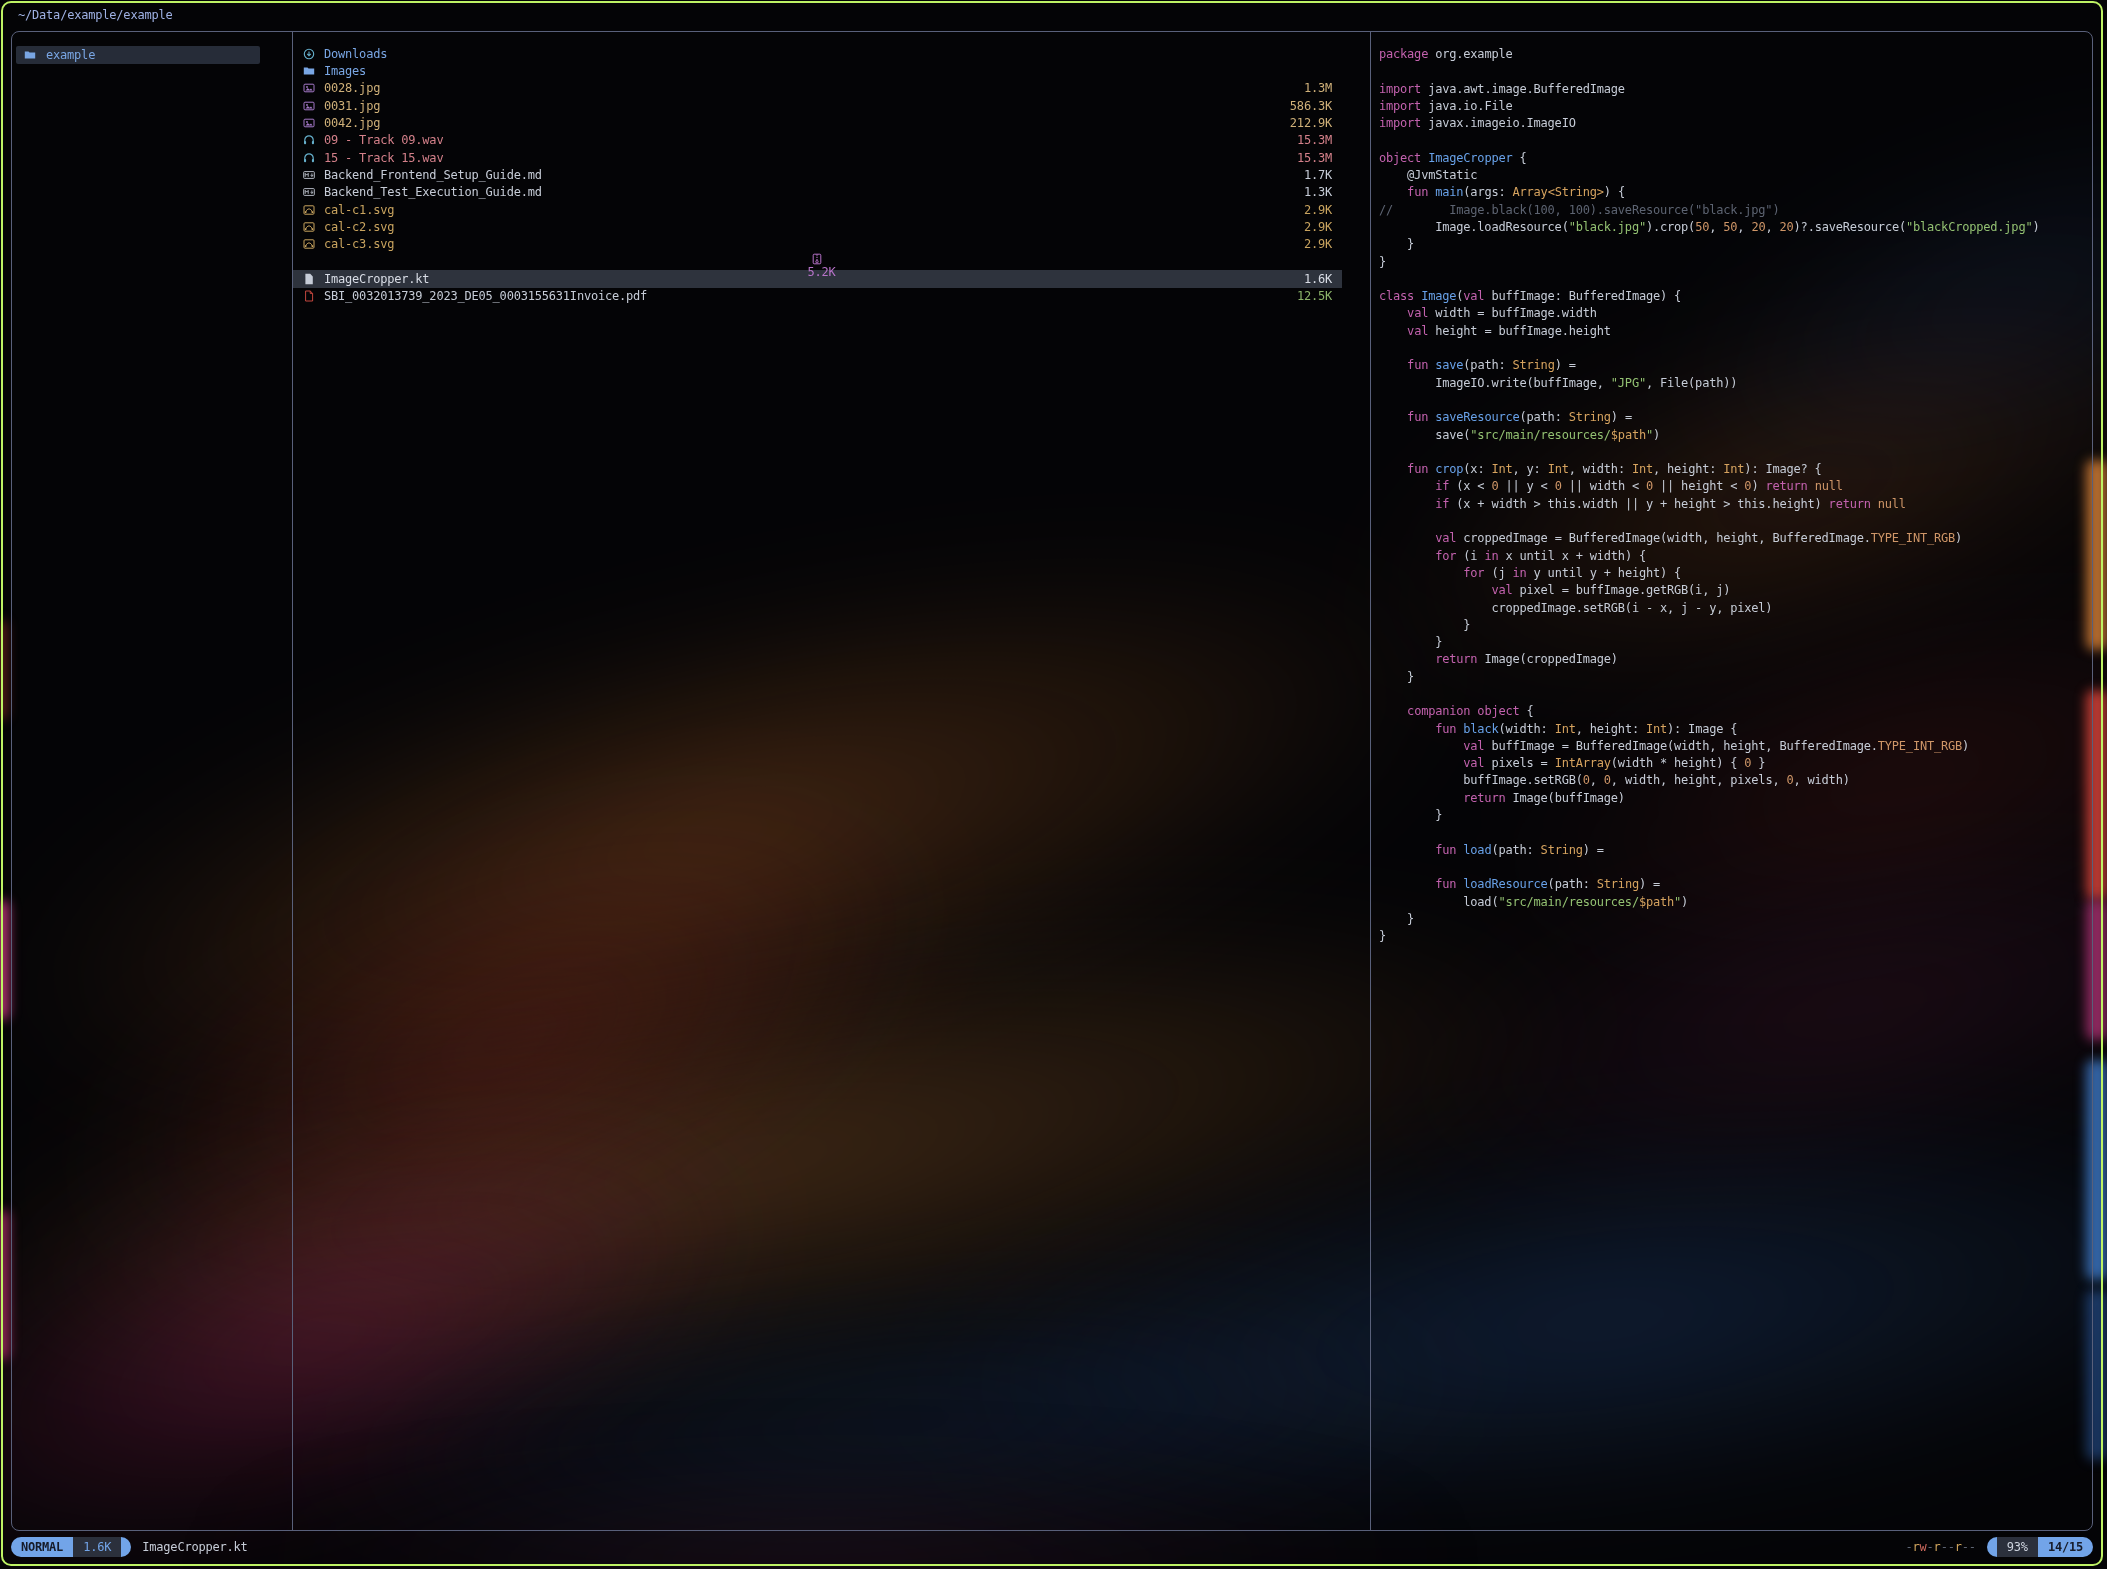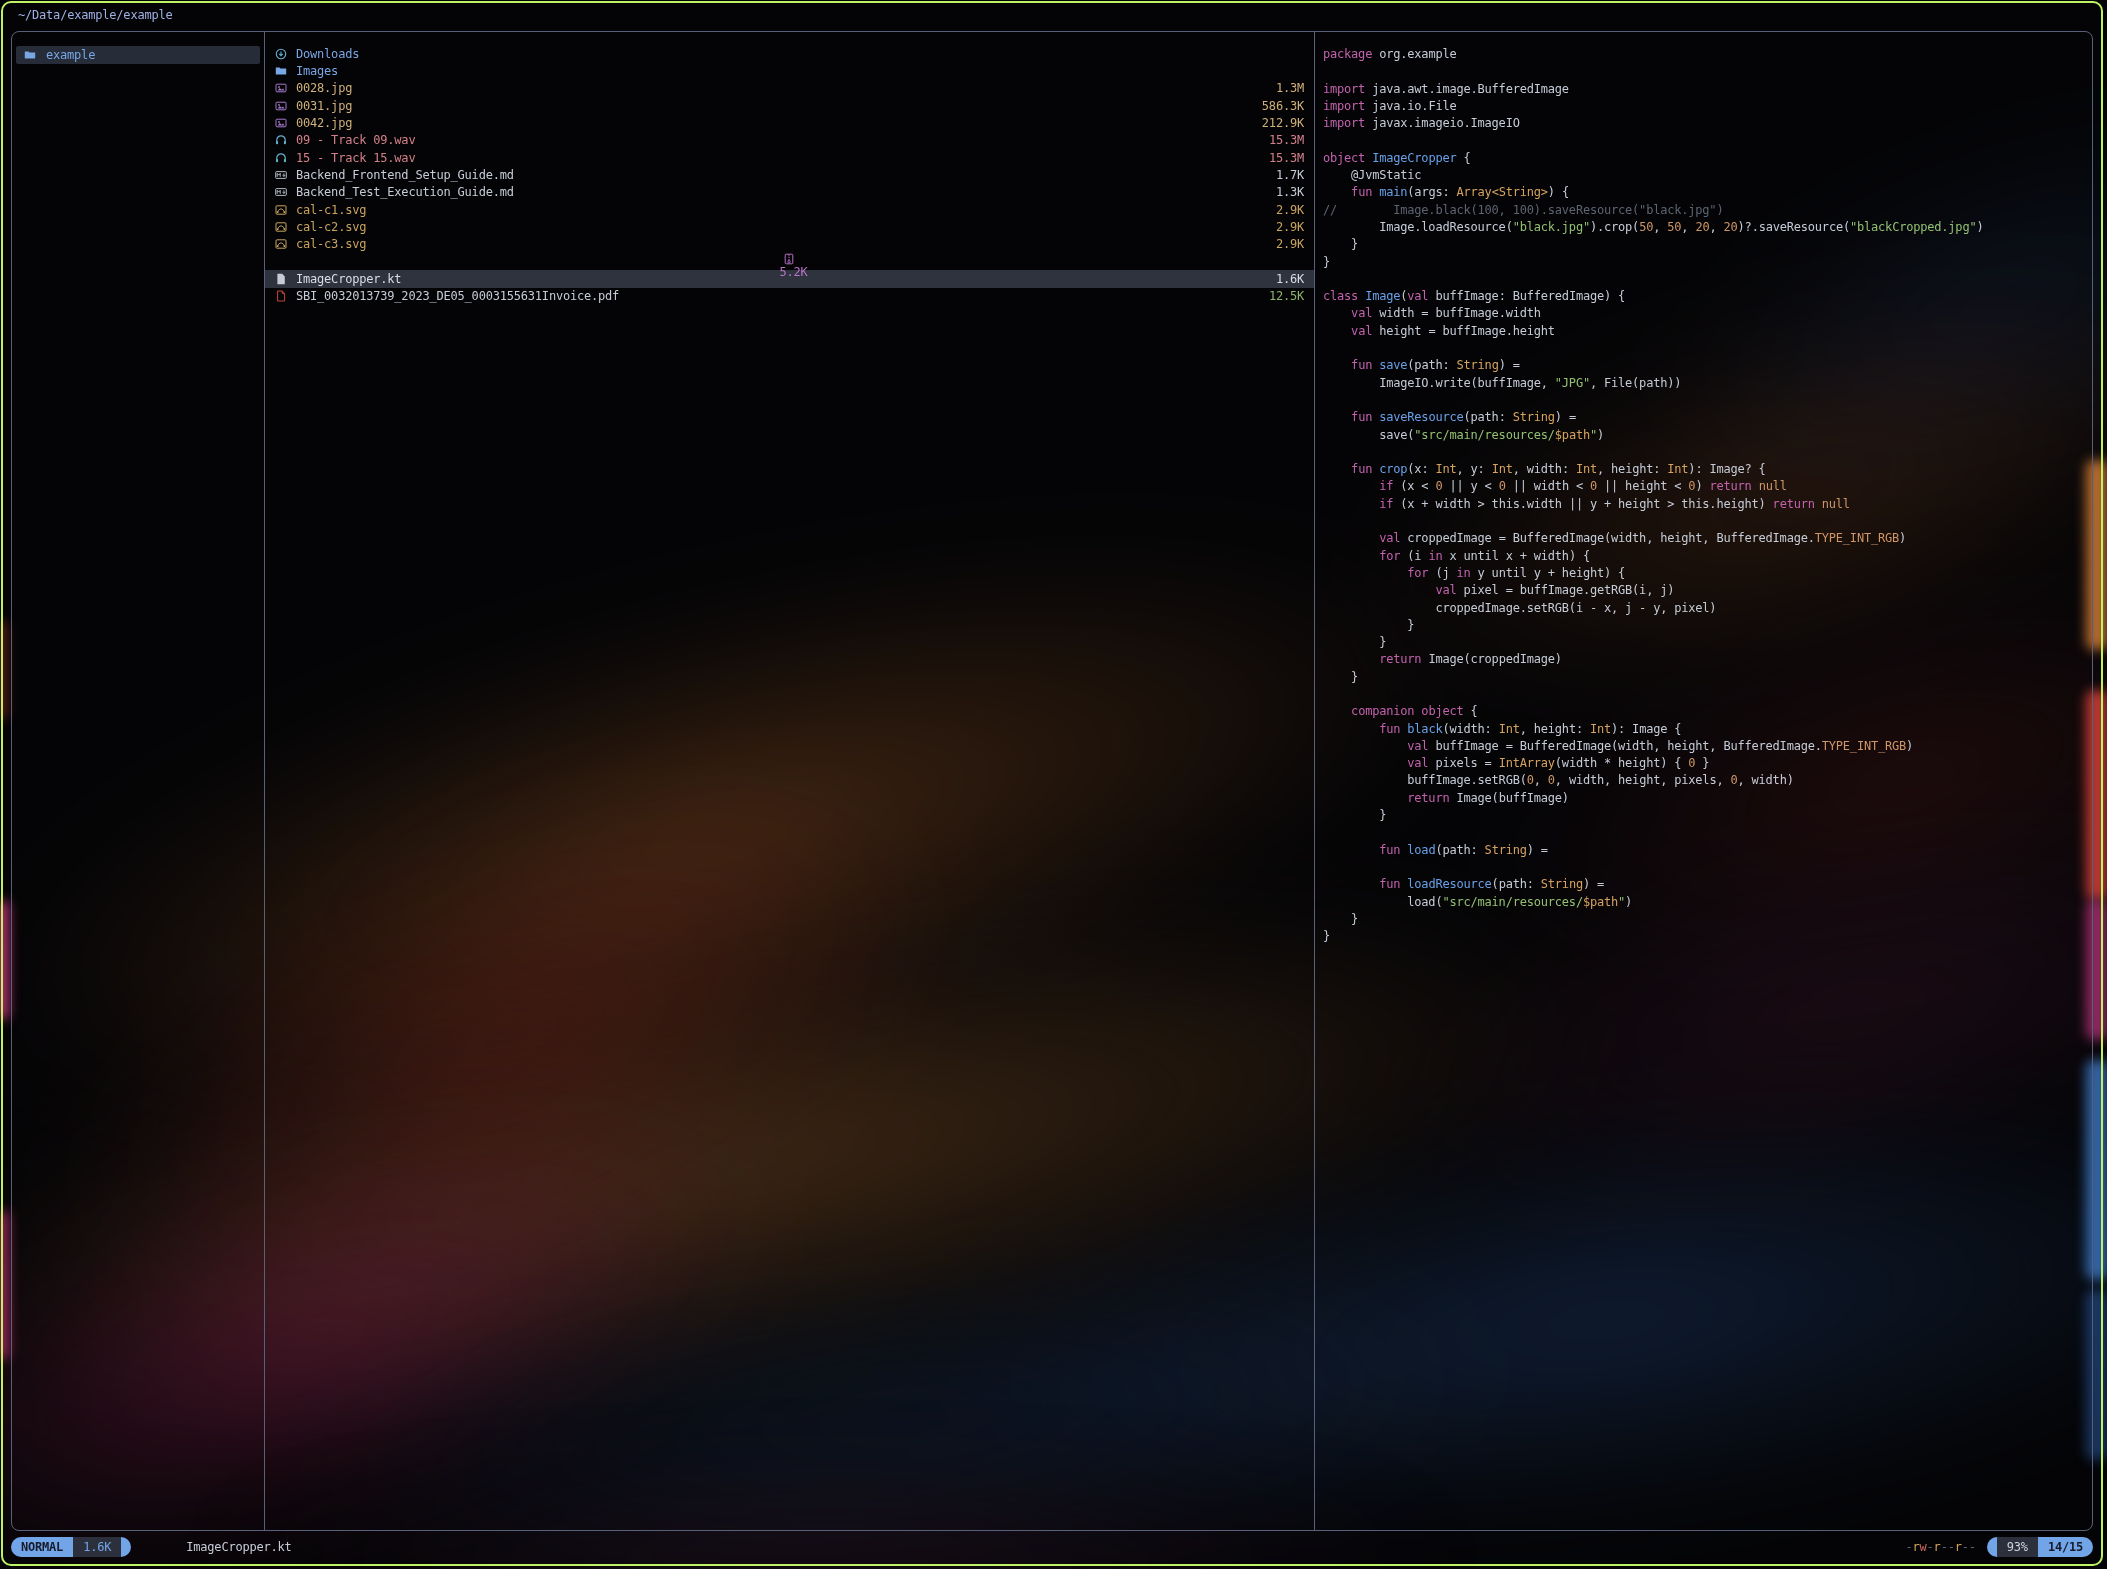--- a/index.html
+++ b/index.html
@@ -29,21 +29,21 @@
   .e5 { left:2086px; top:1290px; width:22px; height:170px; background:rgba(50,110,200,.45); }
   .e6 { left:-6px; top:900px; width:15px; height:120px; background:rgba(220,60,140,.8); }
   .e7 { left:-6px; top:1210px; width:15px; height:150px; background:rgba(200,50,120,.7); }
   .e8 { left:-6px; top:620px; width:13px; height:100px; background:rgba(200,60,50,.45); }
 
   
   .frame { position:absolute; inset:1px 4px 3px 1px; border:2px solid #bef264; border-radius:10px; }
   .titlebar { position:absolute; top:5px; left:15px; font-size:12px; letter-spacing:-.2px; color:#9fb1e4; }
 
   .panes { position:absolute; left:8px; right:8px; top:28px; height:1500px;
-    border:1px solid #59607a; border-radius:8px; display:grid; grid-template-columns:252px 1050px 1fr; }
+    border:1px solid #59607a; border-radius:8px; display:grid; grid-template-columns:252px 1050px 1fr;gap:28px; }
   .pane { min-width:0; position:relative; overflow:hidden; }
   .pane + .pane { border-left:1px solid #59607a; }
 
   
   .prow { margin:14px 4px 0; height:18px; padding:0 8px; display:flex; align-items:center;
     background:#262c38; border-radius:2px; color:#79a6e4; font-size:12px; letter-spacing:-.2px; }
   .prow .icon { margin-right:8px; }
 
   
   .current { padding-top:13px; }
@@ -60,21 +60,21 @@
   .ic-white { color:#c6ccd7; } .ic-gold { color:#c9a45f; } .ic-red { color:#c4473e; } .ic-violet { color:#b773c9; }
 
   
   .preview { padding:14px 0 0 8px; }
   .cline { white-space:pre; height:17.3px; line-height:17.3px; font-size:12px; letter-spacing:-.2px; color:#c6ccd7; }
   .tk-k { color:#c362ae; } .tk-f { color:#68a1e8; } .tk-t { color:#d6a35f; } .tk-n { color:#cf9668; }
   .tk-s { color:#93c172; } .tk-v { color:#d6a35f; } .tk-c { color:#5d6472; } .tk-p { color:#c6ccd7; }
 
   
   .statusbar { position:absolute; left:8px; right:8px; bottom:4px; height:26px;
-    display:flex; align-items:center; font-size:12px; letter-spacing:-.2px;gap:44px; }
+    display:flex; align-items:center; font-size:12px; letter-spacing:-.2px; }
   .pill { display:flex; height:20px; align-items:stretch; border-radius:10px; overflow:hidden; flex:none; }
   .seg { display:flex; align-items:center; padding:0 10px; }
   .seg-blue { background:#72a4e8; color:#161b29; font-weight:bold; }
   .seg-dark { background:#2b303c; }
   .seg-dark.blue-text { color:#72a4e8; }
   .seg-dark.light-text { color:#cdd3de; }
   .cap { width:10px; background:#72a4e8; flex:none; }
   .sb-filename { margin-left:11px; color:#c6ccd7; }
   .sb-right { margin-left:auto; display:flex; align-items:center; }
   .perms { margin-right:11px; }

